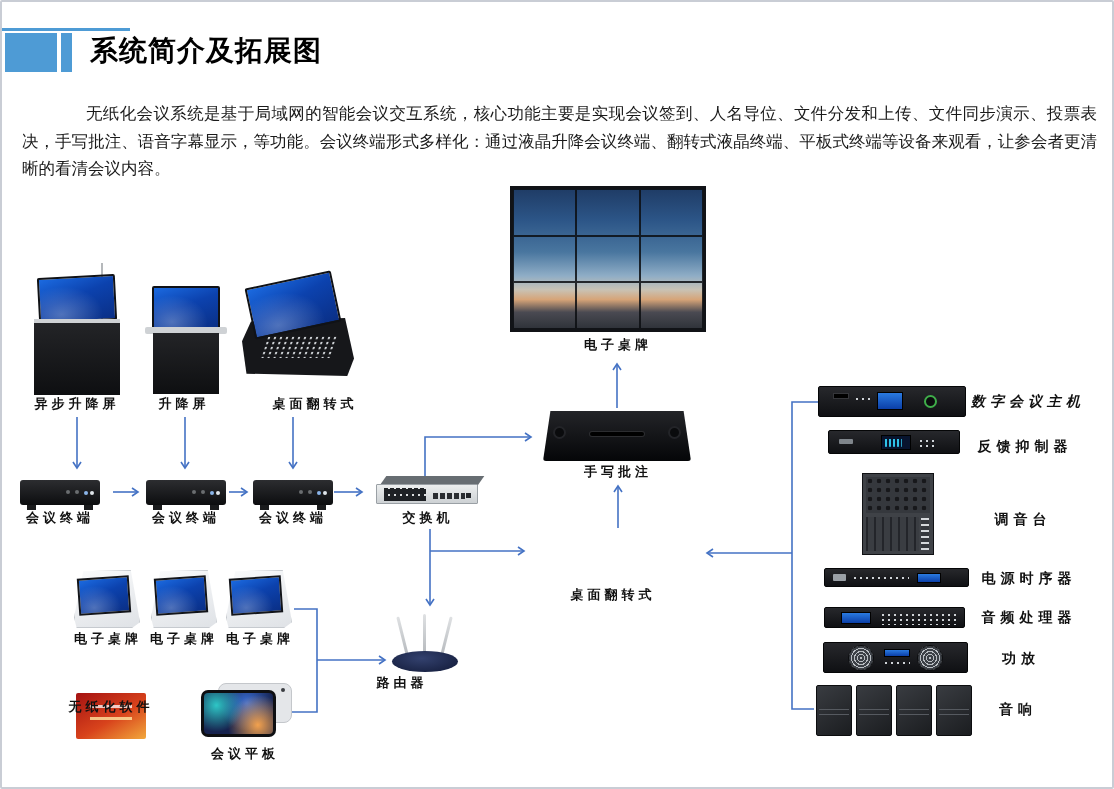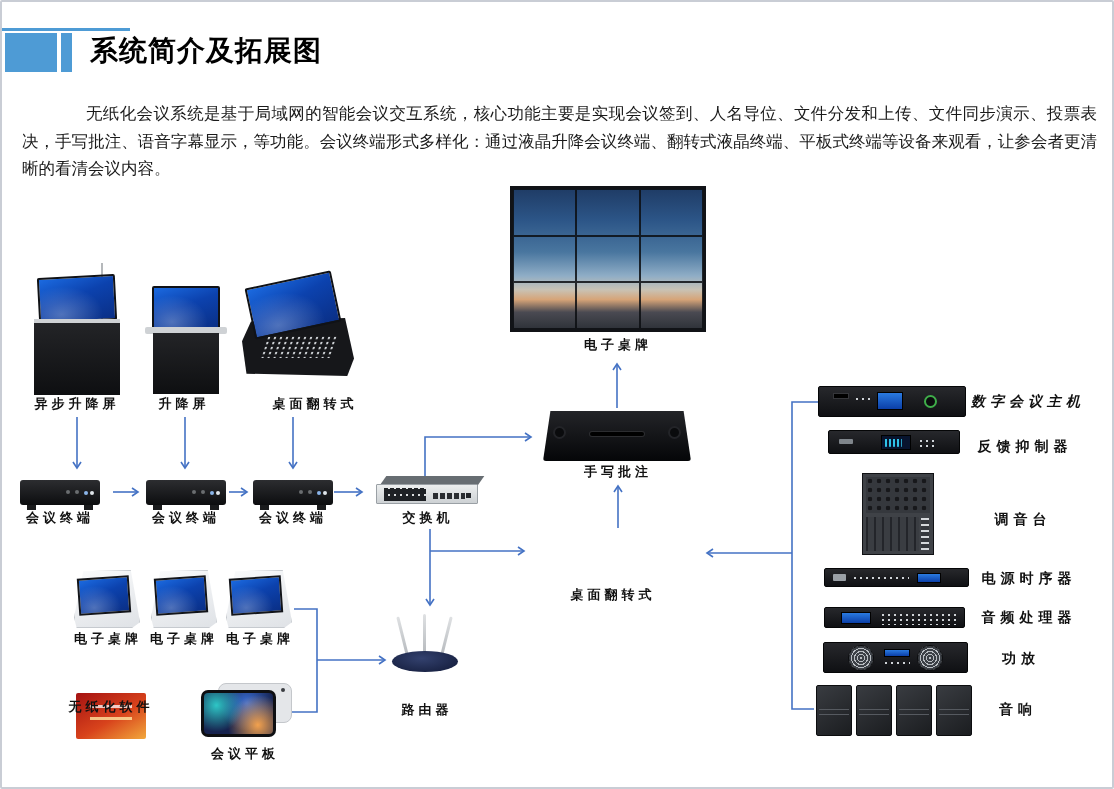--- a/index.html
+++ b/index.html
@@ -212,21 +212,21 @@
   <div class="lbl" style="left:616px;top:461px;">手写批注</div>
 
   <div class="lbl" style="left:611px;top:584px;">桌面翻转式</div>
 
   <div class="abs" style="left:390px;top:612px;width:66px;height:58px;">
     <div class="antenna" style="left:10px;top:2px;transform:rotate(-14deg);"></div>
     <div class="antenna" style="left:31px;top:0;"></div>
     <div class="antenna" style="left:52px;top:2px;transform:rotate(14deg);"></div>
     <div class="router-body"></div>
   </div>
-  <div class="lbl" style="left:425px;top:672px;margin-top:27px;">路由器</div>
+  <div class="lbl" style="left:400px;top:672px;">路由器</div>
 
   <div class="abs" style="left:72px;top:568px;width:66px;height:58px;">
     <div class="card-shape"></div>
       <div class="card-screen bluescreen"></div>
   </div>
   <div class="lbl" style="left:106px;top:628px;">电子桌牌</div>
 
   <div class="abs" style="left:149px;top:568px;width:66px;height:58px;">
     <div class="card-shape"></div>
       <div class="card-screen bluescreen"></div>

